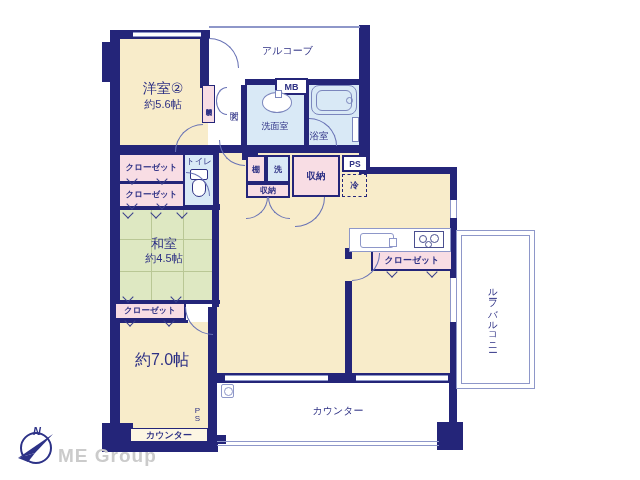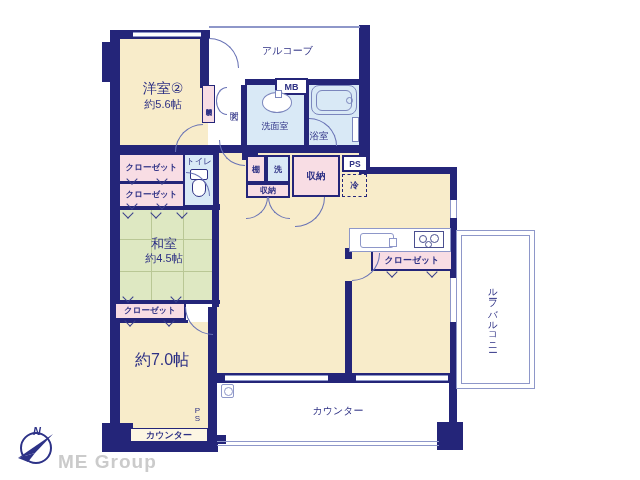--- a/index.html
+++ b/index.html
@@ -180,15 +180,15 @@
   <div class="lbl" style="left:298px;top:405px;width:80px;font-size:10px;">カウンター</div>
   <div class="lbl vtext" style="left:487px;top:264px;height:100px;font-size:9.5px;">ルーフバルコニー</div>
   <div class="lbl upright" style="left:192px;top:401px;height:26px;font-size:8px;">PS</div>
 
   <svg width="46" height="46" viewBox="0 0 46 46" style="position:absolute;left:13px;top:423px;">
     <circle cx="23" cy="25" r="15" fill="none" stroke="#2d3287" stroke-width="2"></circle>
     <polygon points="5,35 40,11 22,30" fill="#2d3287"></polygon>
     <polygon points="5,35 22,30 15,39" fill="#2d3287"></polygon>
     <text x="20" y="12" font-size="11" font-style="italic" font-weight="bold" fill="#2d3287" font-family="Liberation Sans, sans-serif">N</text>
   </svg>
-  <div class="lbl" style="left:58px;top:444px;width:110px;font-size:19px;color:#cbcbcb;font-weight:700;letter-spacing:1px;text-align:left;margin-top:6px;">ME Group</div>
+  <div class="lbl" style="left:58px;top:444px;width:110px;font-size:19px;color:#cbcbcb;font-weight:700;letter-spacing:1px;text-align:left;">ME Group</div>
 
 </div>
 
 </body></html>

